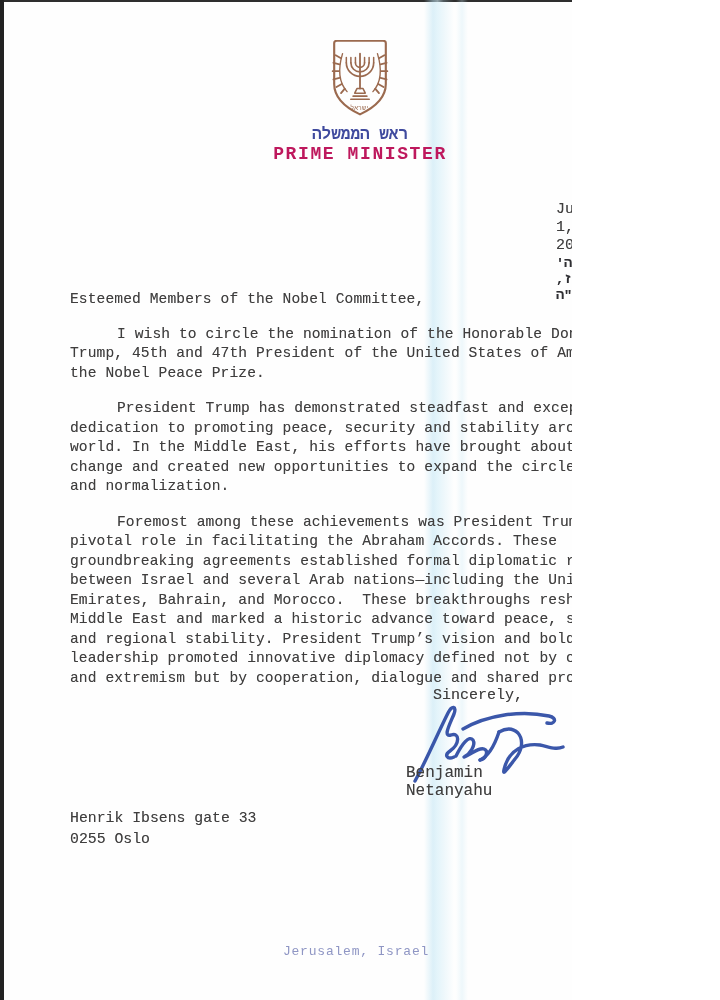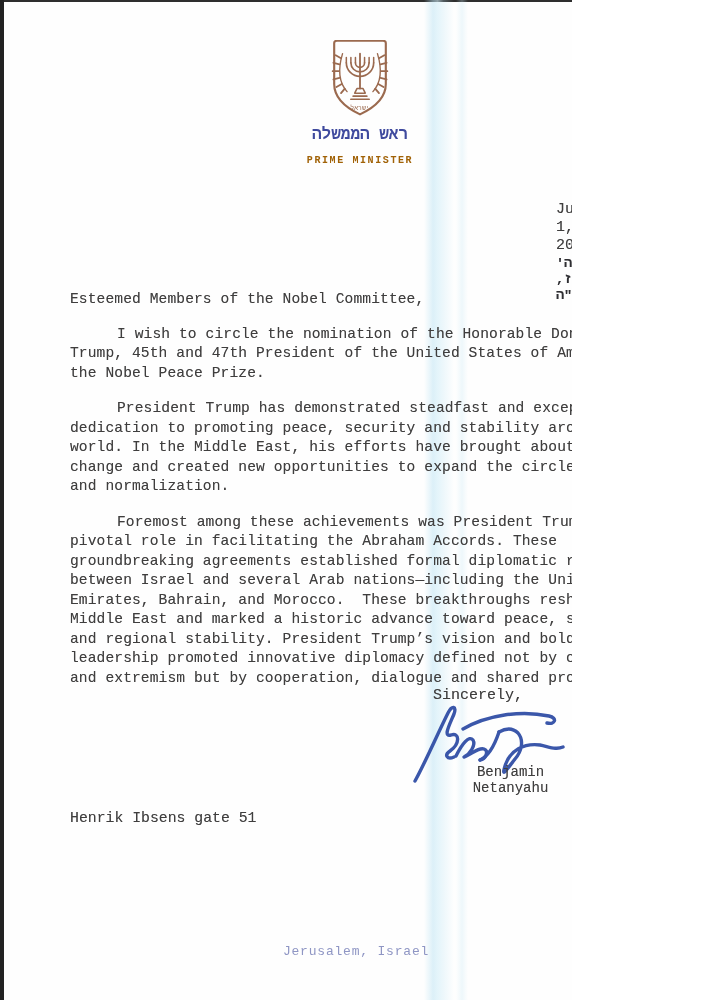--- a/index.html
+++ b/index.html
@@ -19,35 +19,35 @@
     background:linear-gradient(90deg,rgba(186,226,242,0) 0%,rgba(186,226,242,.50) 30%,rgba(210,238,248,.60) 45%,rgba(186,226,242,.25) 65%,rgba(186,226,242,0) 100%);}
   .stripe-faint{position:absolute;left:456px;top:0;width:12px;height:1000px;pointer-events:none;
     background:linear-gradient(90deg,rgba(200,232,244,0) 0%,rgba(200,232,244,.30) 50%,rgba(200,232,244,0) 100%);}
 
   .scan-text{text-shadow:0 0 .5px rgba(70,70,70,.45);}
 
   
   .letterhead{position:absolute;left:0;top:40px;width:720px;text-align:center;}
   .emblem{display:block;margin:0 auto;}
   .heb-title{font-size:16px;line-height:18px;font-weight:bold;color:#3f4a9e;margin-top:4px;}
-  .eng-title{font-size:10px;line-height:16px;font-weight:bold;letter-spacing:1.6px;color:#a16207;margin-top:9px;}
+  .eng-title{font-size:18px;line-height:16px;font-weight:bold;letter-spacing:1.6px;color:#be185d;margin-top:2px;}
 
   
   .date-block{position:absolute;left:556px;top:201px;font-size:15px;line-height:18px;}
   .date-he{direction:rtl;text-align:left;font-size:13.5px;font-weight:bold;line-height:16px;margin-top:1px;color:#2f2f33;}
 
   
   .body-block{position:absolute;left:70px;top:290px;width:594px;font-size:14.6px;line-height:19.5px;letter-spacing:.1px;}
   .salutation{margin:0 0 15px 0;}
   .para{margin:0 0 16px 0;text-indent:47px;white-space:pre-wrap;}
 
   
   .closing{position:absolute;left:433px;top:687px;font-size:15px;}
   .sig-svg{position:absolute;left:403px;top:699px;}
-  .signer{position:absolute;left:449px;top:764px;font-size:14px;text-align:center;}
+  .signer{position:absolute;left:406px;top:764px;font-size:16px;}
 
   
   .recipient{position:absolute;left:70px;top:808px;font-size:14.8px;line-height:20.5px;}
 
   
   .footer{position:absolute;left:0;top:944px;width:712px;text-align:center;
     font-size:13px;letter-spacing:.8px;color:#8f96c4;}
 </style>
 </head>
 <body>
@@ -105,18 +105,19 @@
   <svg class="sig-svg" width="190" height="85" viewBox="0 0 190 85" fill="none" stroke="#2b49a3" stroke-width="3.4" stroke-linecap="round" stroke-linejoin="round" opacity="0.92">
     <path d="M12,82 C22,64 34,36 45,14 C49,6 54,7 51,15 C46,27 40,38 48,36 C57,33 57,45 47,52 C41,56 44,61 51,58"></path>
     <path d="M53,57 C59,45 66,36 70,41 C73,46 67,55 61,58 C68,56 75,48 81,50 C86,52 83,60 77,61"></path>
     <path d="M77,61 C86,57 92,45 96,33"></path>
     <path d="M60,30 C84,16 118,11 146,17 C155,19 152,26 144,24"></path>
     <path d="M96,33 C103,29 110,29 115,34 C121,41 119,52 112,60 C104,70 98,80 102,67 C107,51 121,44 137,46 C147,48 153,51 160,48"></path>
   </svg>
   <div class="signer scan-text">Benjamin Netanyahu</div>
 
   <div class="recipient scan-text">
-    <div>Henrik Ibsens gate 51</div>
+    <div>Henrik Ibsens gate 33</div>
+    <div>0255 Oslo</div>
   </div>
 
   <div class="footer">Jerusalem, Israel</div>
 
 </div>
 
 </body></html>

